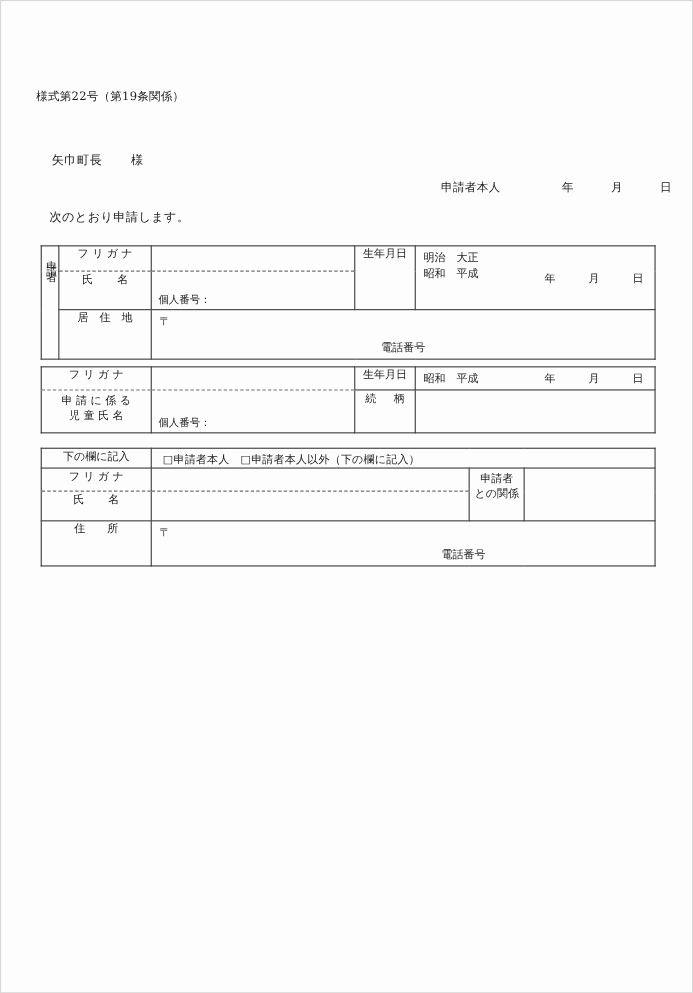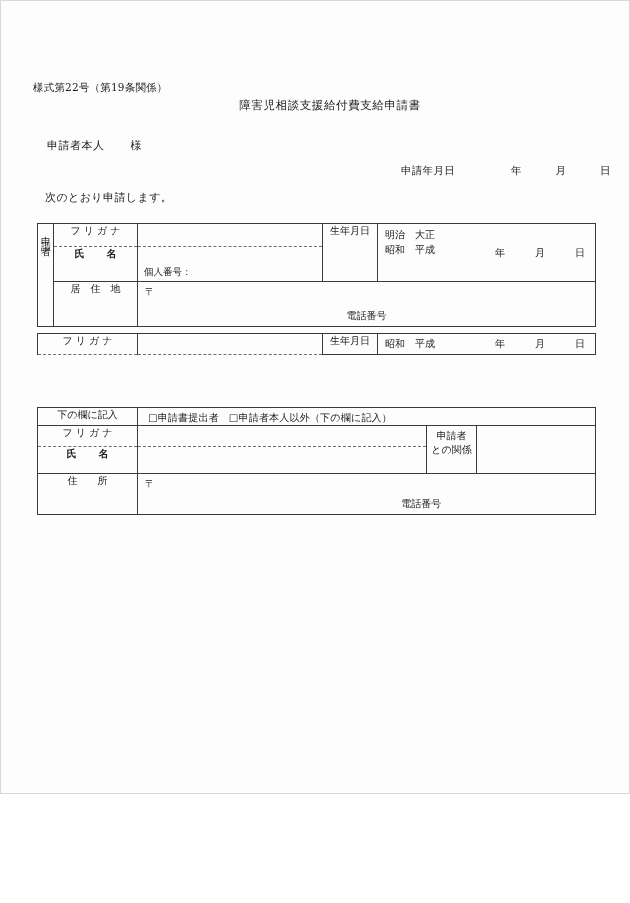--- a/index.html
+++ b/index.html
@@ -7,21 +7,21 @@
     padding: 0;
     background: #ffffff;
   }
   body {
     font-family: "DejaVu Serif", "Liberation Serif", serif;
     color: #1a1a1a;
   }
   .page {
     position: relative;
     width: 630px;
-    height: 794px;
+    height: 903px;
     background: #fdfdfd;
     border: 1px solid #d8d8d8;
     box-sizing: border-box;
     overflow: hidden;
   }
 
   
   .form-no {
     position: absolute;
     left: 32px;
@@ -100,21 +100,21 @@
     writing-mode: vertical-rl;
     text-orientation: upright;
     letter-spacing: 5px;
     margin: 0 auto;
     display: block;
     line-height: 1;
     font-size: 10px;
     padding-top: 4px;
   }
 
-  .sp2 { letter-spacing: 6px; padding-left: 6px; font-weight: bold; }
+  .sp2 { letter-spacing: 6px; padding-left: 6px; }
   .sp1 { letter-spacing: 3px; padding-left: 3px; }
 
   .mynum {
     position: absolute;
     left: 6px;
     bottom: 2px;
     font-size: 9.5px;
     white-space: nowrap;
   }
   .postal {
@@ -178,28 +178,27 @@
     padding-top: 3px;
   }
 </style>
 </head>
 <body>
 
 <div class="page">
 
   <div class="form-no">様式第22号（第19条関係）</div>
 
-  <div class="doc-title">障害児相談支援給付費支給申請書</div>
 
   <div class="addressee">
-    <span>申請者本人</span><span class="sama">様</span>
+    <span>矢巾町長</span><span class="sama">様</span>
   </div>
 
   <div class="apply-date">
-    <span class="lbl">申請年月日</span><span class="y">年</span><span class="m">月</span><span class="d">日</span>
+    <span class="lbl">申請者本人</span><span class="y">年</span><span class="m">月</span><span class="d">日</span>
   </div>
 
   <div class="intro">次のとおり申請します。</div>
 
   <table class="form-table" style="left:36px; top:222px; width:558px;">
     <colgroup>
       <col style="width:16px">
       <col style="width:84px">
       <col style="width:185px">
       <col style="width:55px">
@@ -269,39 +268,54 @@
         </td>
         <td>
           <div class="era-row">
             <span>昭和　平成</span>
           </div>
           <div class="ymd-inline">
             <span>年</span><span>月</span><span>日</span>
           </div>
         </td>
       </tr>
+      <tr>
+        <td class="cell-center cell-mid dot-top" style="height:38px;">
+          <div class="two-line">
+            <div>申 請 に 係 る</div>
+            <div>児 童 氏 名</div>
+          </div>
+        </td>
+        <td class="dot-top">
+          <span class="mynum">個人番号：</span>
+        </td>
+        <td class="cell-center cell-mid">
+          <span class="sp1">続　柄</span>
+        </td>
+        <td></td>
+      </tr>
     </tbody>
   </table>
 
   <table class="form-table" style="left:36px; top:406px; width:558px;">
     <colgroup>
       <col style="width:100px">
       <col style="width:289px">
       <col style="width:50px">
       <col style="width:119px">
     </colgroup>
     <tbody>
 
       <tr>
         <td class="cell-center cell-mid" style="height:17px;">
           <span>下の欄に記入</span>
         </td>
         <td colspan="3">
           <div class="submitter-opts">
-            <span>□申請書提出者</span><span class="opt2">□申請者本人以外（下の欄に記入）</span>
+            <span>□申請者本人</span><span class="opt2">□申請者本人以外（下の欄に記入）</span>
           </div>
         </td>
       </tr>
 
       <tr>
         <td class="cell-center dot-bottom" style="height:20px;">
           <span class="sp1">フリガナ</span>
         </td>
         <td class="dot-bottom"></td>
         <td rowspan="2" class="cell-center cell-mid">

